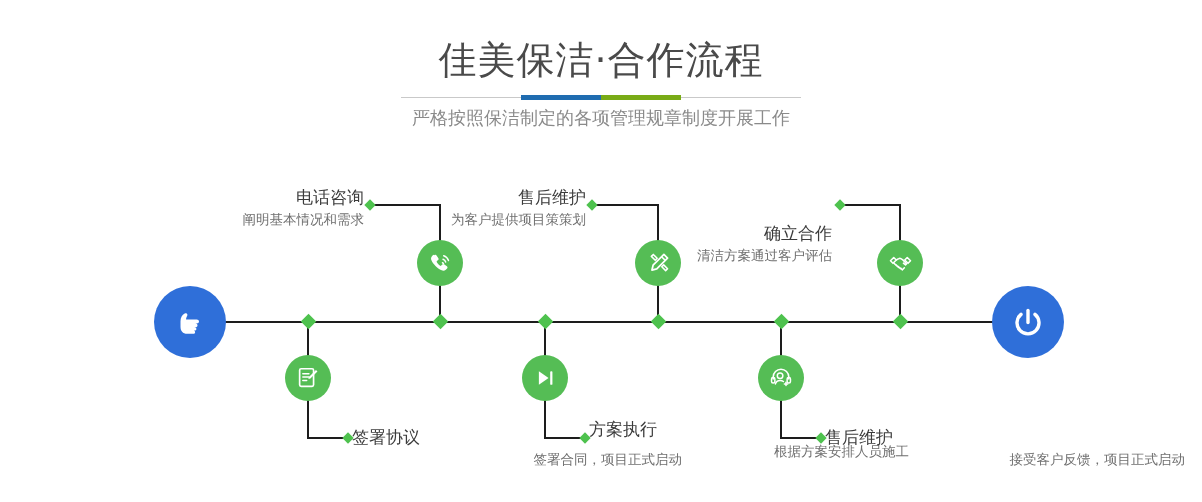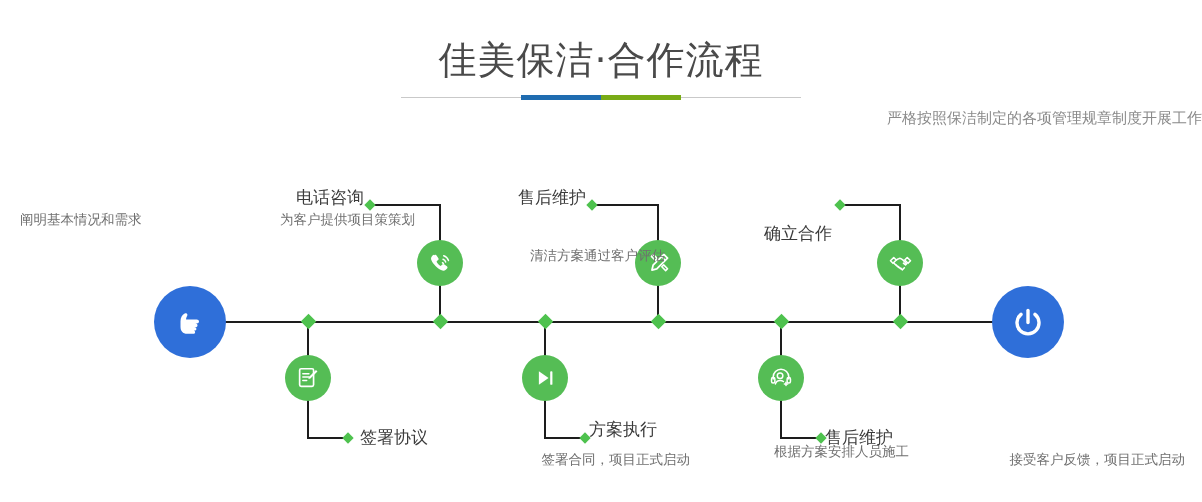--- a/index.html
+++ b/index.html
@@ -52,22 +52,22 @@
   .hdr-rule .seg-green {
     position: absolute;
     left: 200px; top: 0px;
     width: 80px; height: 5px;
     background: #79ab16;
   }
   .hdr-sub {
     position: absolute;
     left: 0; right: 0;
     top: 106px;
-    text-align: right;
-    font-size: 15px;
+    text-align: center;
+    font-size: 18px;
     line-height: 24px;
     color: #8a8a8a;
     white-space: nowrap;
   }
 
   
   .axis {
     position: absolute;
     left: 190px;
     top: 321px;
@@ -135,21 +135,21 @@
     font-size: 17px;
     line-height: 22px;
     color: #3b3b3b;
   }
   .lbl .d {
     font-size: 13.5px;
     line-height: 22px;
     color: #6f6f6f;
   }
   .lbl.up .t { text-align: right; }
-  .lbl.up .d { }
+  .lbl.up .d { text-align: right; }
   .lbl.down .t { text-align: left; }
   .lbl.down .d { text-align: right; }
 </style>
 </head>
 <body>
 
 <div id="stage">
 
   <div class="hdr-title">佳美保洁·合作流程</div>
 
@@ -207,21 +207,21 @@
     <span>
       <svg width="26" height="26" viewBox="0 0 28 28" fill="none">
         <rect x="5" y="4" width="15" height="19" rx="1.6" stroke="#ffffff" stroke-width="1.8" fill="none"></rect>
         <line x1="8.4" y1="9.4" x2="15.0" y2="9.4" stroke="#ffffff" stroke-width="1.6" stroke-linecap="round"></line>
         <line x1="8.4" y1="13.0" x2="15.0" y2="13.0" stroke="#ffffff" stroke-width="1.6" stroke-linecap="round"></line>
         <line x1="8.4" y1="16.6" x2="12.6" y2="16.6" stroke="#ffffff" stroke-width="1.6" stroke-linecap="round"></line>
         <path d="M22.6 5.4l1.6 1.6-7.6 7.6-2.2.6.6-2.2 7.6-7.6z" fill="#ffffff"></path>
       </svg>
     </span>
   </div>
-  <div class="lbl down" style="left:360px; top:426px; width:330px;">
+  <div class="lbl down" style="left:352px; top:426px; width:330px;">
     <div class="t">签署协议</div>
     <div class="d" style="padding-left:6px;">签署合同，项目正式启动</div>
   </div>
 
   <div class="dia" style="left:653px; top:316px;"></div>
   <div class="stem-v" style="left:657px; top:204px; height:118px;"></div>
   <div class="stem-h" style="left:592px; top:204px; width:67px;"></div>
   <div class="dia sm" style="left:588px; top:201px;"></div>
   <div class="node-icon" style="left:635px; top:240px;">
     <span>

